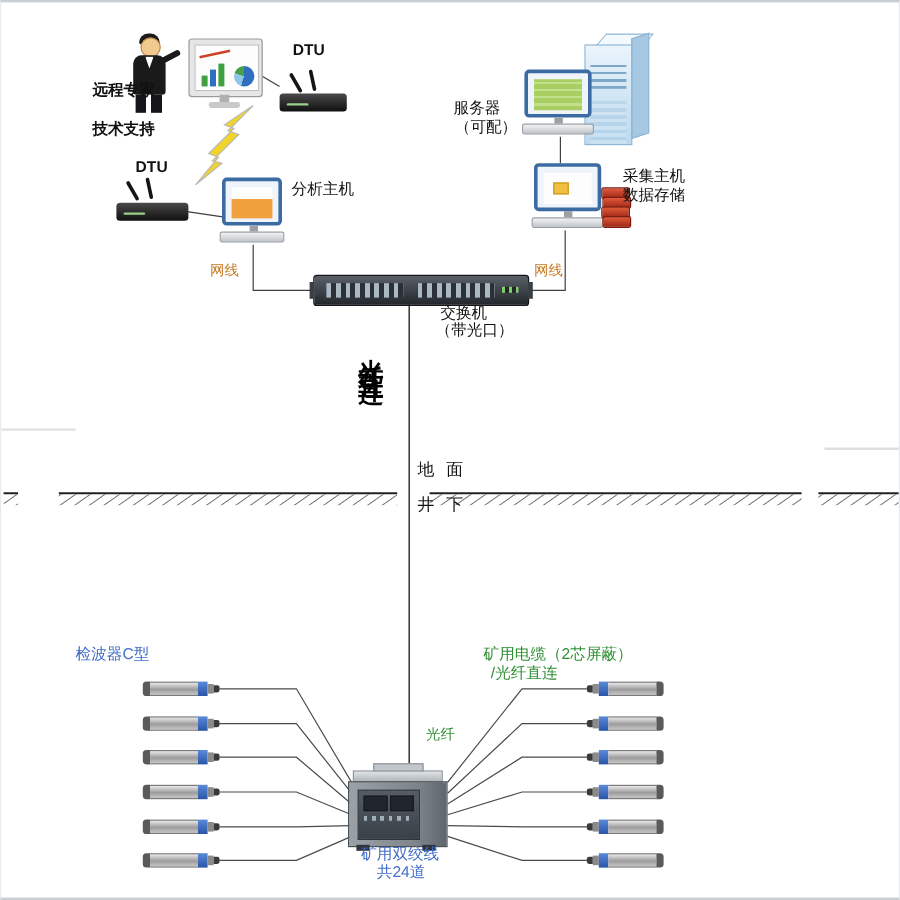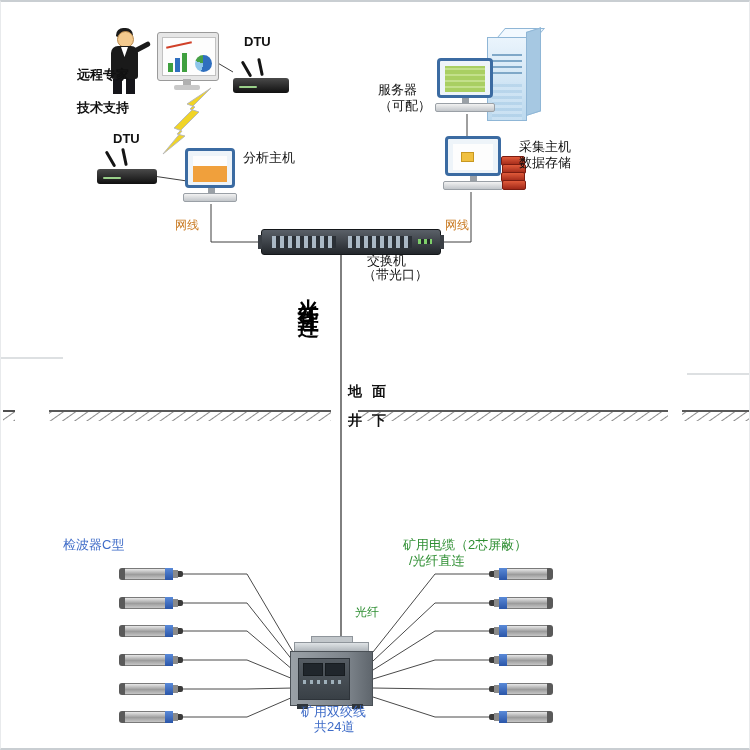--- a/index.html
+++ b/index.html
@@ -11,21 +11,21 @@
     box-sizing:border-box;
   }
   #wires{position:absolute;left:0;top:0;width:750px;height:750px;z-index:0;}
   .lbl{position:absolute;z-index:3;font-size:13px;line-height:1.15;white-space:nowrap;color:#111;}
   .bold{font-weight:bold;}
   .sm{font-size:12px;}
   .orange{color:#c8781e;}
   .blue{color:#3f6cc8;}
   .green{color:#2f8f33;}
   .vert{writing-mode:vertical-rl;text-orientation:upright;font-weight:bold;font-size:21px;letter-spacing:6px;color:#000;}
-  .gnd{font-size:14px;font-weight:bold;word-spacing:6px;}
+  .gnd{font-size:14px;font-weight:normal;word-spacing:6px;}
 
   
   .person{position:absolute;left:104px;top:26px;width:48px;height:70px;z-index:2;}
   .p-hair{position:absolute;left:11px;top:0;width:17px;height:9px;background:#1a1a1a;border-radius:8px 8px 2px 2px;}
   .p-head{position:absolute;left:12px;top:3px;width:15px;height:15px;background:#f2c98e;border:1px solid #b98a4e;border-radius:50%;}
   .p-torso{position:absolute;left:6px;top:18px;width:27px;height:33px;background:#1a1a1a;border-radius:7px 7px 3px 3px;}
   .p-shirt{position:absolute;left:16px;top:19px;width:7px;height:10px;background:#fff;clip-path:polygon(0 0,100% 0,50% 100%);}
   .p-arm{position:absolute;left:27px;top:17px;width:19px;height:5px;background:#1a1a1a;border-radius:3px;transform:rotate(-28deg);}
   .p-legs{position:absolute;left:8px;top:51px;width:22px;height:15px;background:linear-gradient(90deg,#15151a 0 9px,#fff 9px 13px,#15151a 13px);}
 

